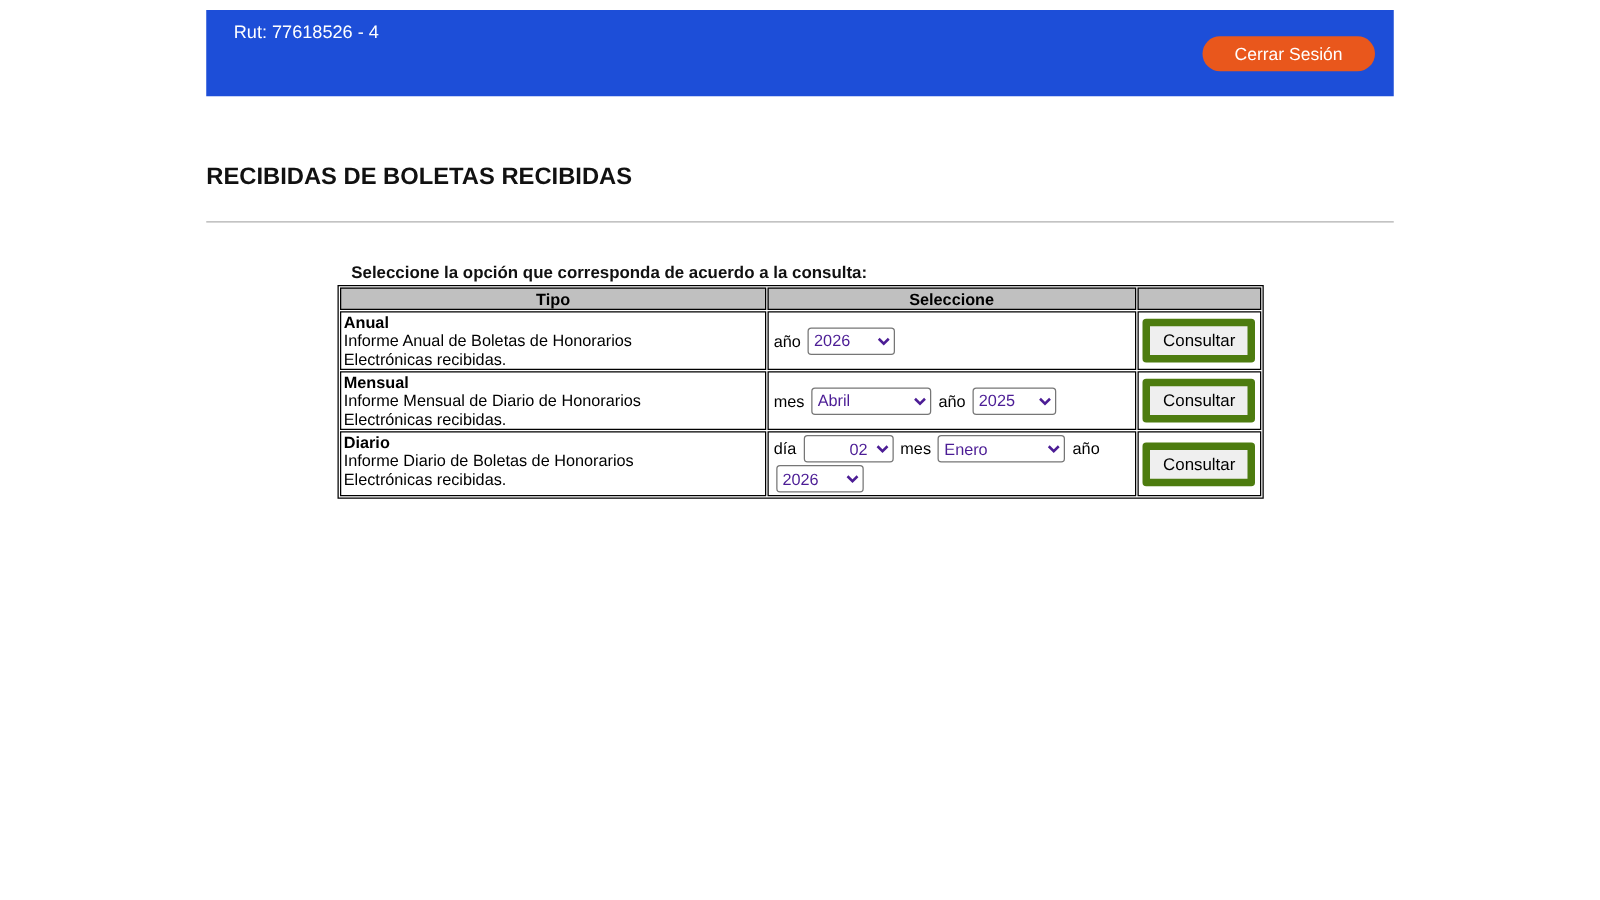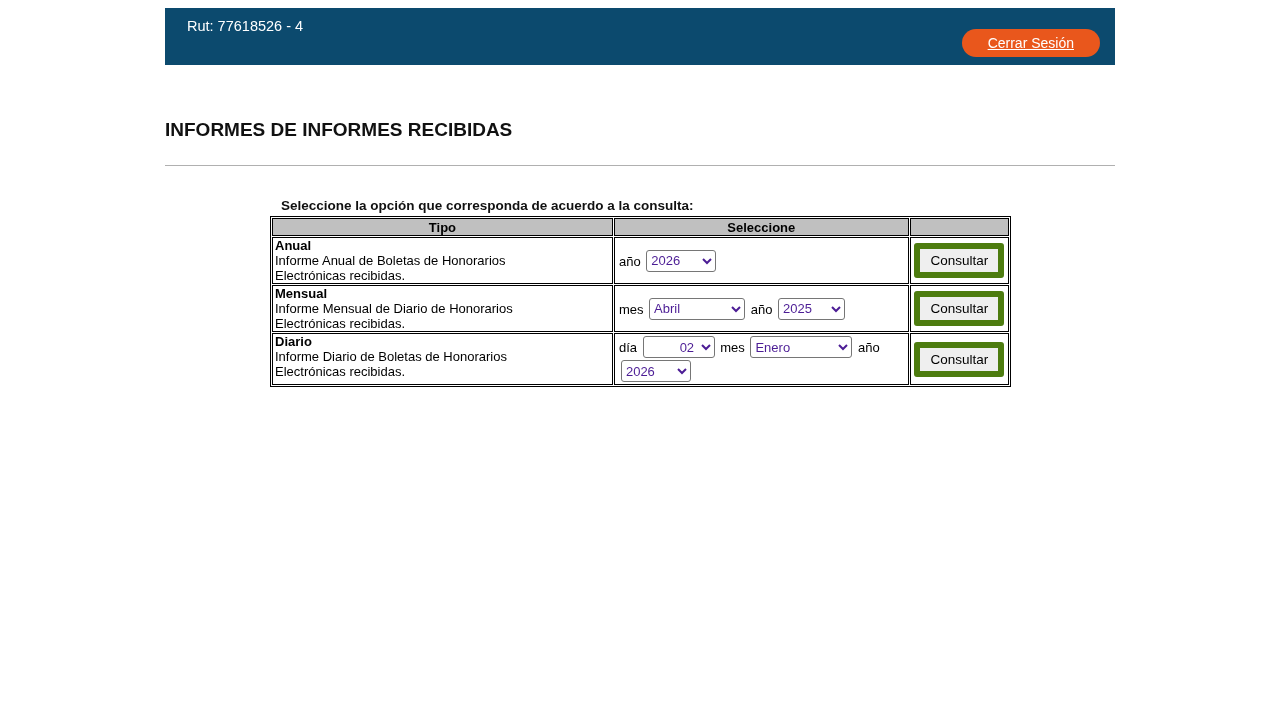--- a/index.html
+++ b/index.html
@@ -1,24 +1,24 @@
 <!DOCTYPE html>
 <html><head>
 <meta charset="utf-8">
 <style>
   * { margin:0; padding:0; box-sizing:content-box; }
   html,body { background:#fff; width:1280px; height:720px; font-family:"Liberation Sans", sans-serif; }
   .page { width:950px; margin:0 auto; padding-top:8px; }
 
   
-  .topbar { position:relative; height:57px; background:#0c4a6e; }
+  .topbar { position:relative; height:69px; background:#1d4ed8; }
   .rut-label { position:absolute; left:22px; top:10px; color:#ffffff; font-size:14.5px; }
   .logout-btn { position:absolute; right:15px; top:21px; height:28px; padding:0 26px;
       background:#e9571c; color:#fff; border:none; border-radius:14px; font-size:14px;
-      font-family:"Liberation Sans", sans-serif; cursor:pointer;text-decoration:underline; }
+      font-family:"Liberation Sans", sans-serif; cursor:pointer; }
 
   
   .header { position:relative; height:62px; border-bottom:1px solid #9e9e9e; }
   .logo-box { position:absolute; left:1px; top:8px; width:128px; height:42px;
       border:1px solid #a9a9a9; overflow:hidden; color:#203c85; font-size:21px;
       line-height:22px; cursor:pointer; }
   .broken-img-icon { display:inline-block; vertical-align:-2px; margin:1px 1px 0 1px; }
   .main-nav { position:absolute; right:0; top:0; height:62px; display:flex; align-items:center; gap:41px; }
   .main-nav a { color:#1e6fad; font-size:21px; text-decoration:none; cursor:pointer; }
 
@@ -58,21 +58,21 @@
 <body>
 
 <div class="page">
 
   <div class="topbar">
     <span class="rut-label">Rut: 77618526 - 4</span>
     <button class="logout-btn">Cerrar Sesión</button>
   </div>
 
 
-  <h1 class="page-title">INFORMES DE INFORMES RECIBIDAS</h1>
+  <h1 class="page-title">RECIBIDAS DE BOLETAS RECIBIDAS</h1>
   <hr class="rule">
 
   <div class="instruction">Seleccione la opción que corresponda de acuerdo a la consulta:</div>
 
   <table class="report">
     <thead>
       <tr>
         <th class="col-tipo">Tipo</th>
         <th class="col-sel">Seleccione</th>
         <th class="col-act"></th>

